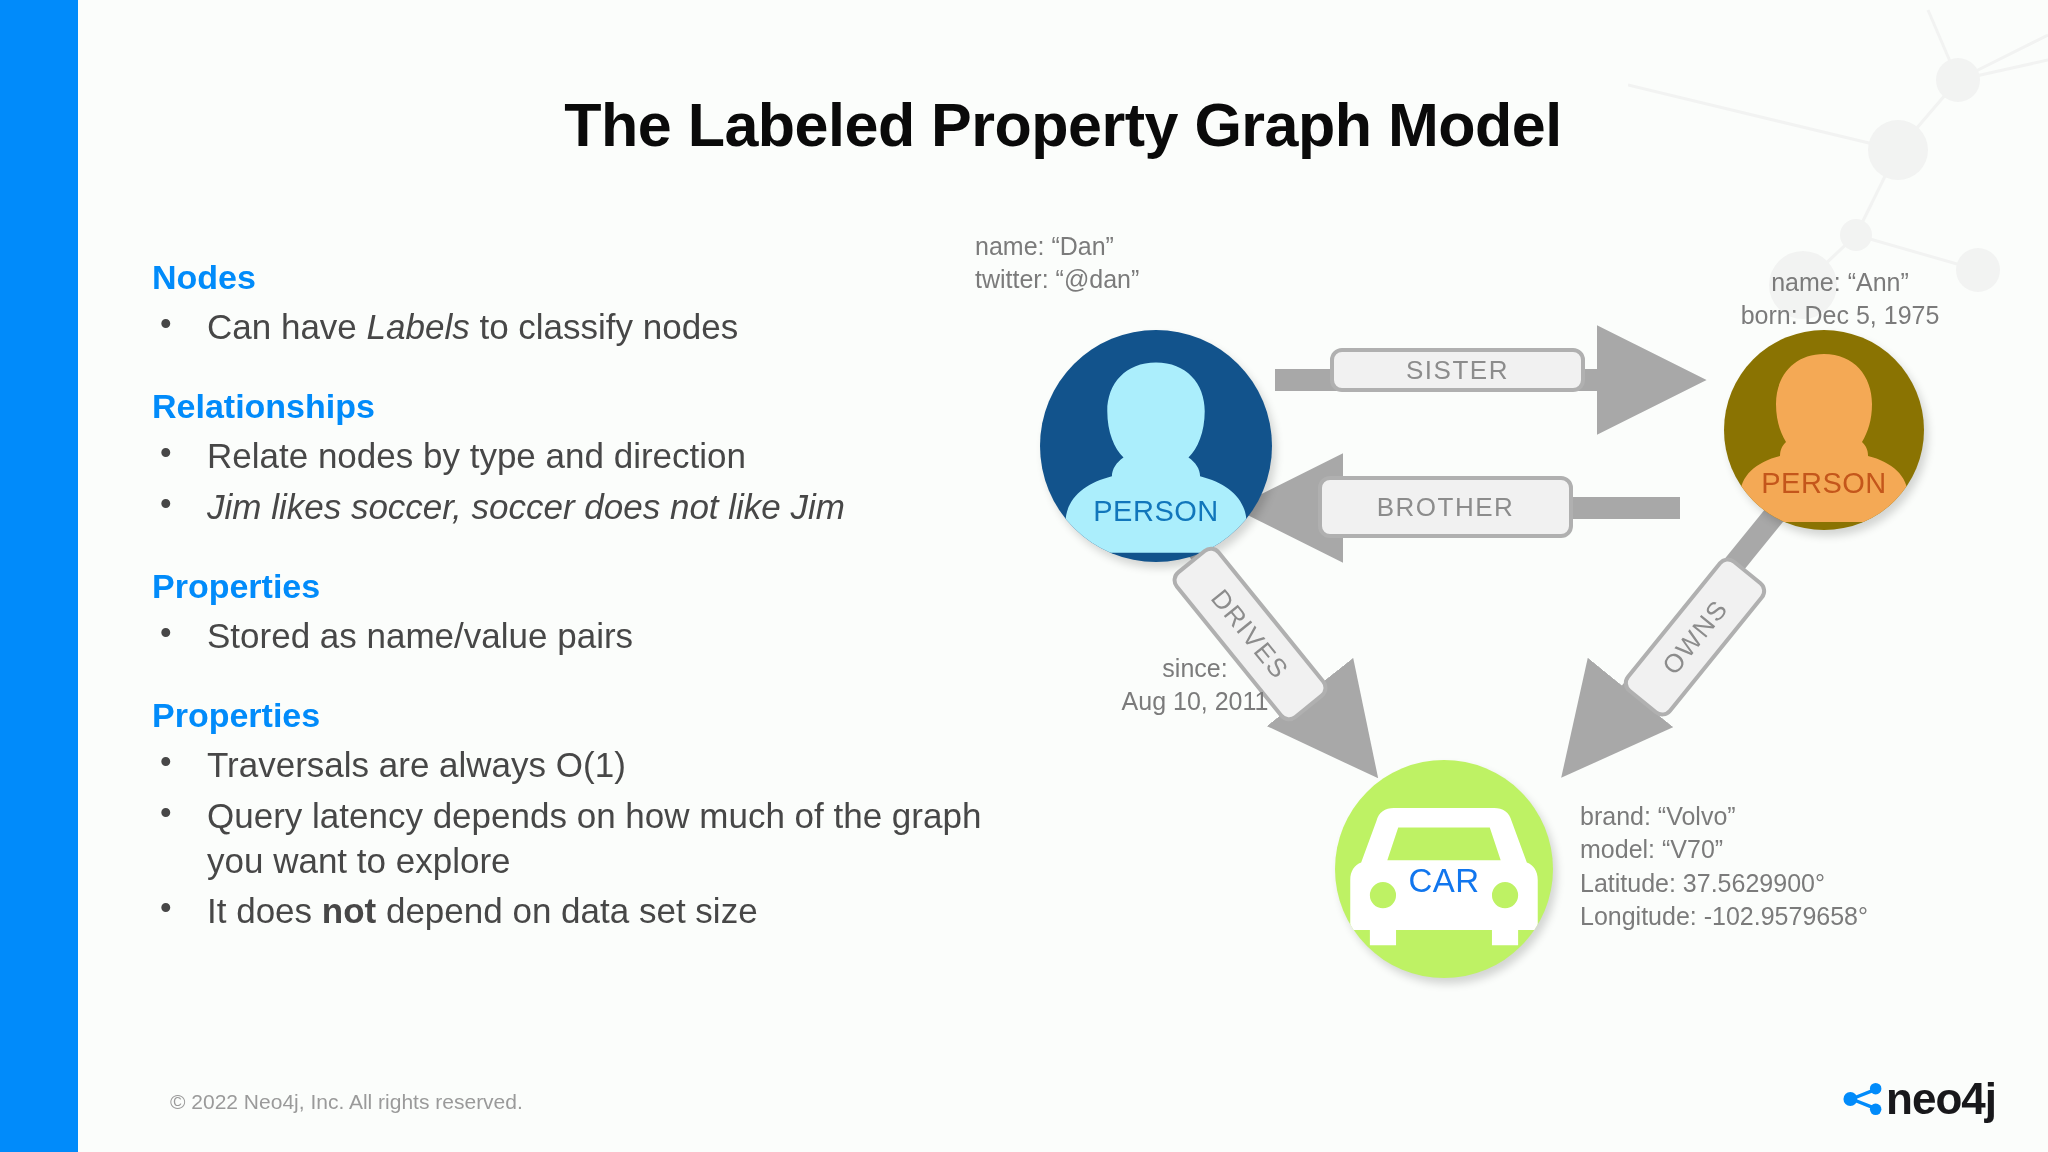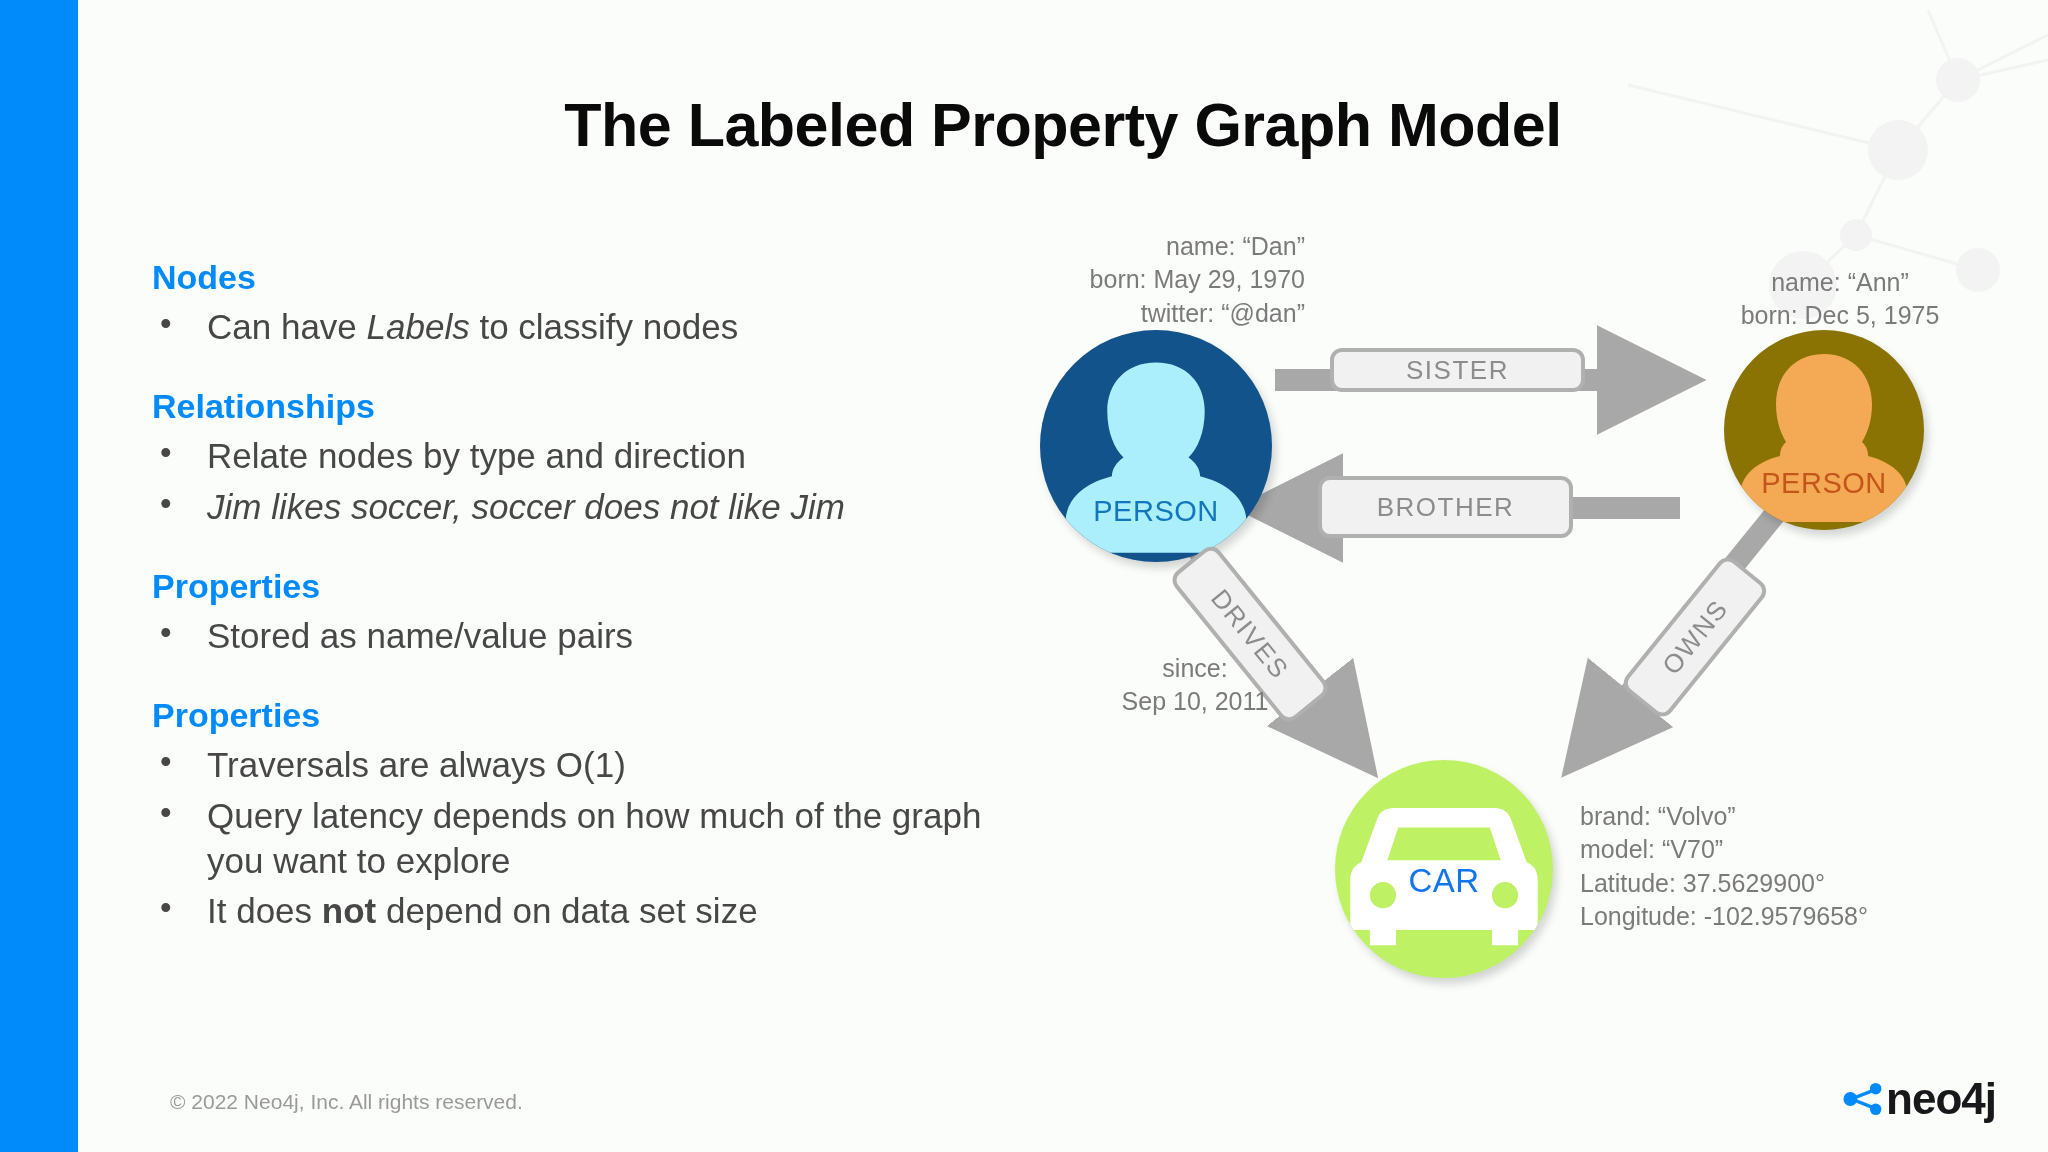--- a/index.html
+++ b/index.html
@@ -218,23 +218,22 @@
 
       <line x1="235" y1="100" x2="605" y2="100" stroke="#a8a8a8" stroke-width="22" marker-end="url(#ah)"></line>
 
       <line x1="640" y1="228" x2="255" y2="228" stroke="#a8a8a8" stroke-width="22" marker-end="url(#ah)"></line>
 
       <line x1="120" y1="222" x2="300" y2="450" stroke="#a8a8a8" stroke-width="22" marker-end="url(#ah)"></line>
 
       <line x1="745" y1="222" x2="560" y2="450" stroke="#a8a8a8" stroke-width="22" marker-end="url(#ah)"></line>
     </svg>
 
-    <div class="props" style="left:-65px; top:-50px; text-align:right; width:330px;">
+    <div class="props" style="left:-65px; top:-50px; text-align:left; width:330px;">
       <div>name: “Dan”</div>
-      <div>born: May 29, 1970</div>
       <div>twitter: “@dan”</div>
     </div>
     <div class="node" style="left:0px; top:50px; width:232px; height:232px; background:#12538c;">
       <svg viewBox="0 0 100 100" width="232" height="232">
         <path fill="#abeefc" d="M50 14c-13 0-21 9-21 21 0 9 3 16 7 20 -3 2-5 5-5 8 -12 3-20 10-20 20v13h78V83c0-10-8-17-20-20 0-3-2-6-5-8 4-4 7-11 7-20C71 23 63 14 50 14z"></path>
       </svg>
       <div class="node-label" style="bottom:34px; color:#1176bb;">PERSON</div>
     </div>
 
     <div class="props" style="left:640px; top:-14px; text-align:center; width:320px;">
@@ -262,21 +261,21 @@
     </div>
 
     <div class="rel-box" style="left:290px; top:68px; width:255px; height:44px;">SISTER</div>
 
     <div class="rel-box" style="left:278px; top:196px; width:255px; height:62px;">BROTHER</div>
 
     <div class="rel-box" style="left:115px; top:325px; width:190px; height:58px; transform:rotate(51deg);">DRIVES</div>
 
     <div class="props" style="left:55px; top:372px; text-align:center; width:200px;">
       <div>since:</div>
-      <div>Sep 10, 2011</div>
+      <div>Aug 10, 2011</div>
     </div>
 
     <div class="rel-box" style="left:570px; top:328px; width:170px; height:58px; transform:rotate(-51deg);">OWNS</div>
   </div>
 
   <div class="copyright">© 2022 Neo4j, Inc. All rights reserved.</div>
 
   <div class="logo">
     <svg width="46" height="46" viewBox="0 0 40 40">
       <g stroke="#018bfa" stroke-width="3" fill="none">

